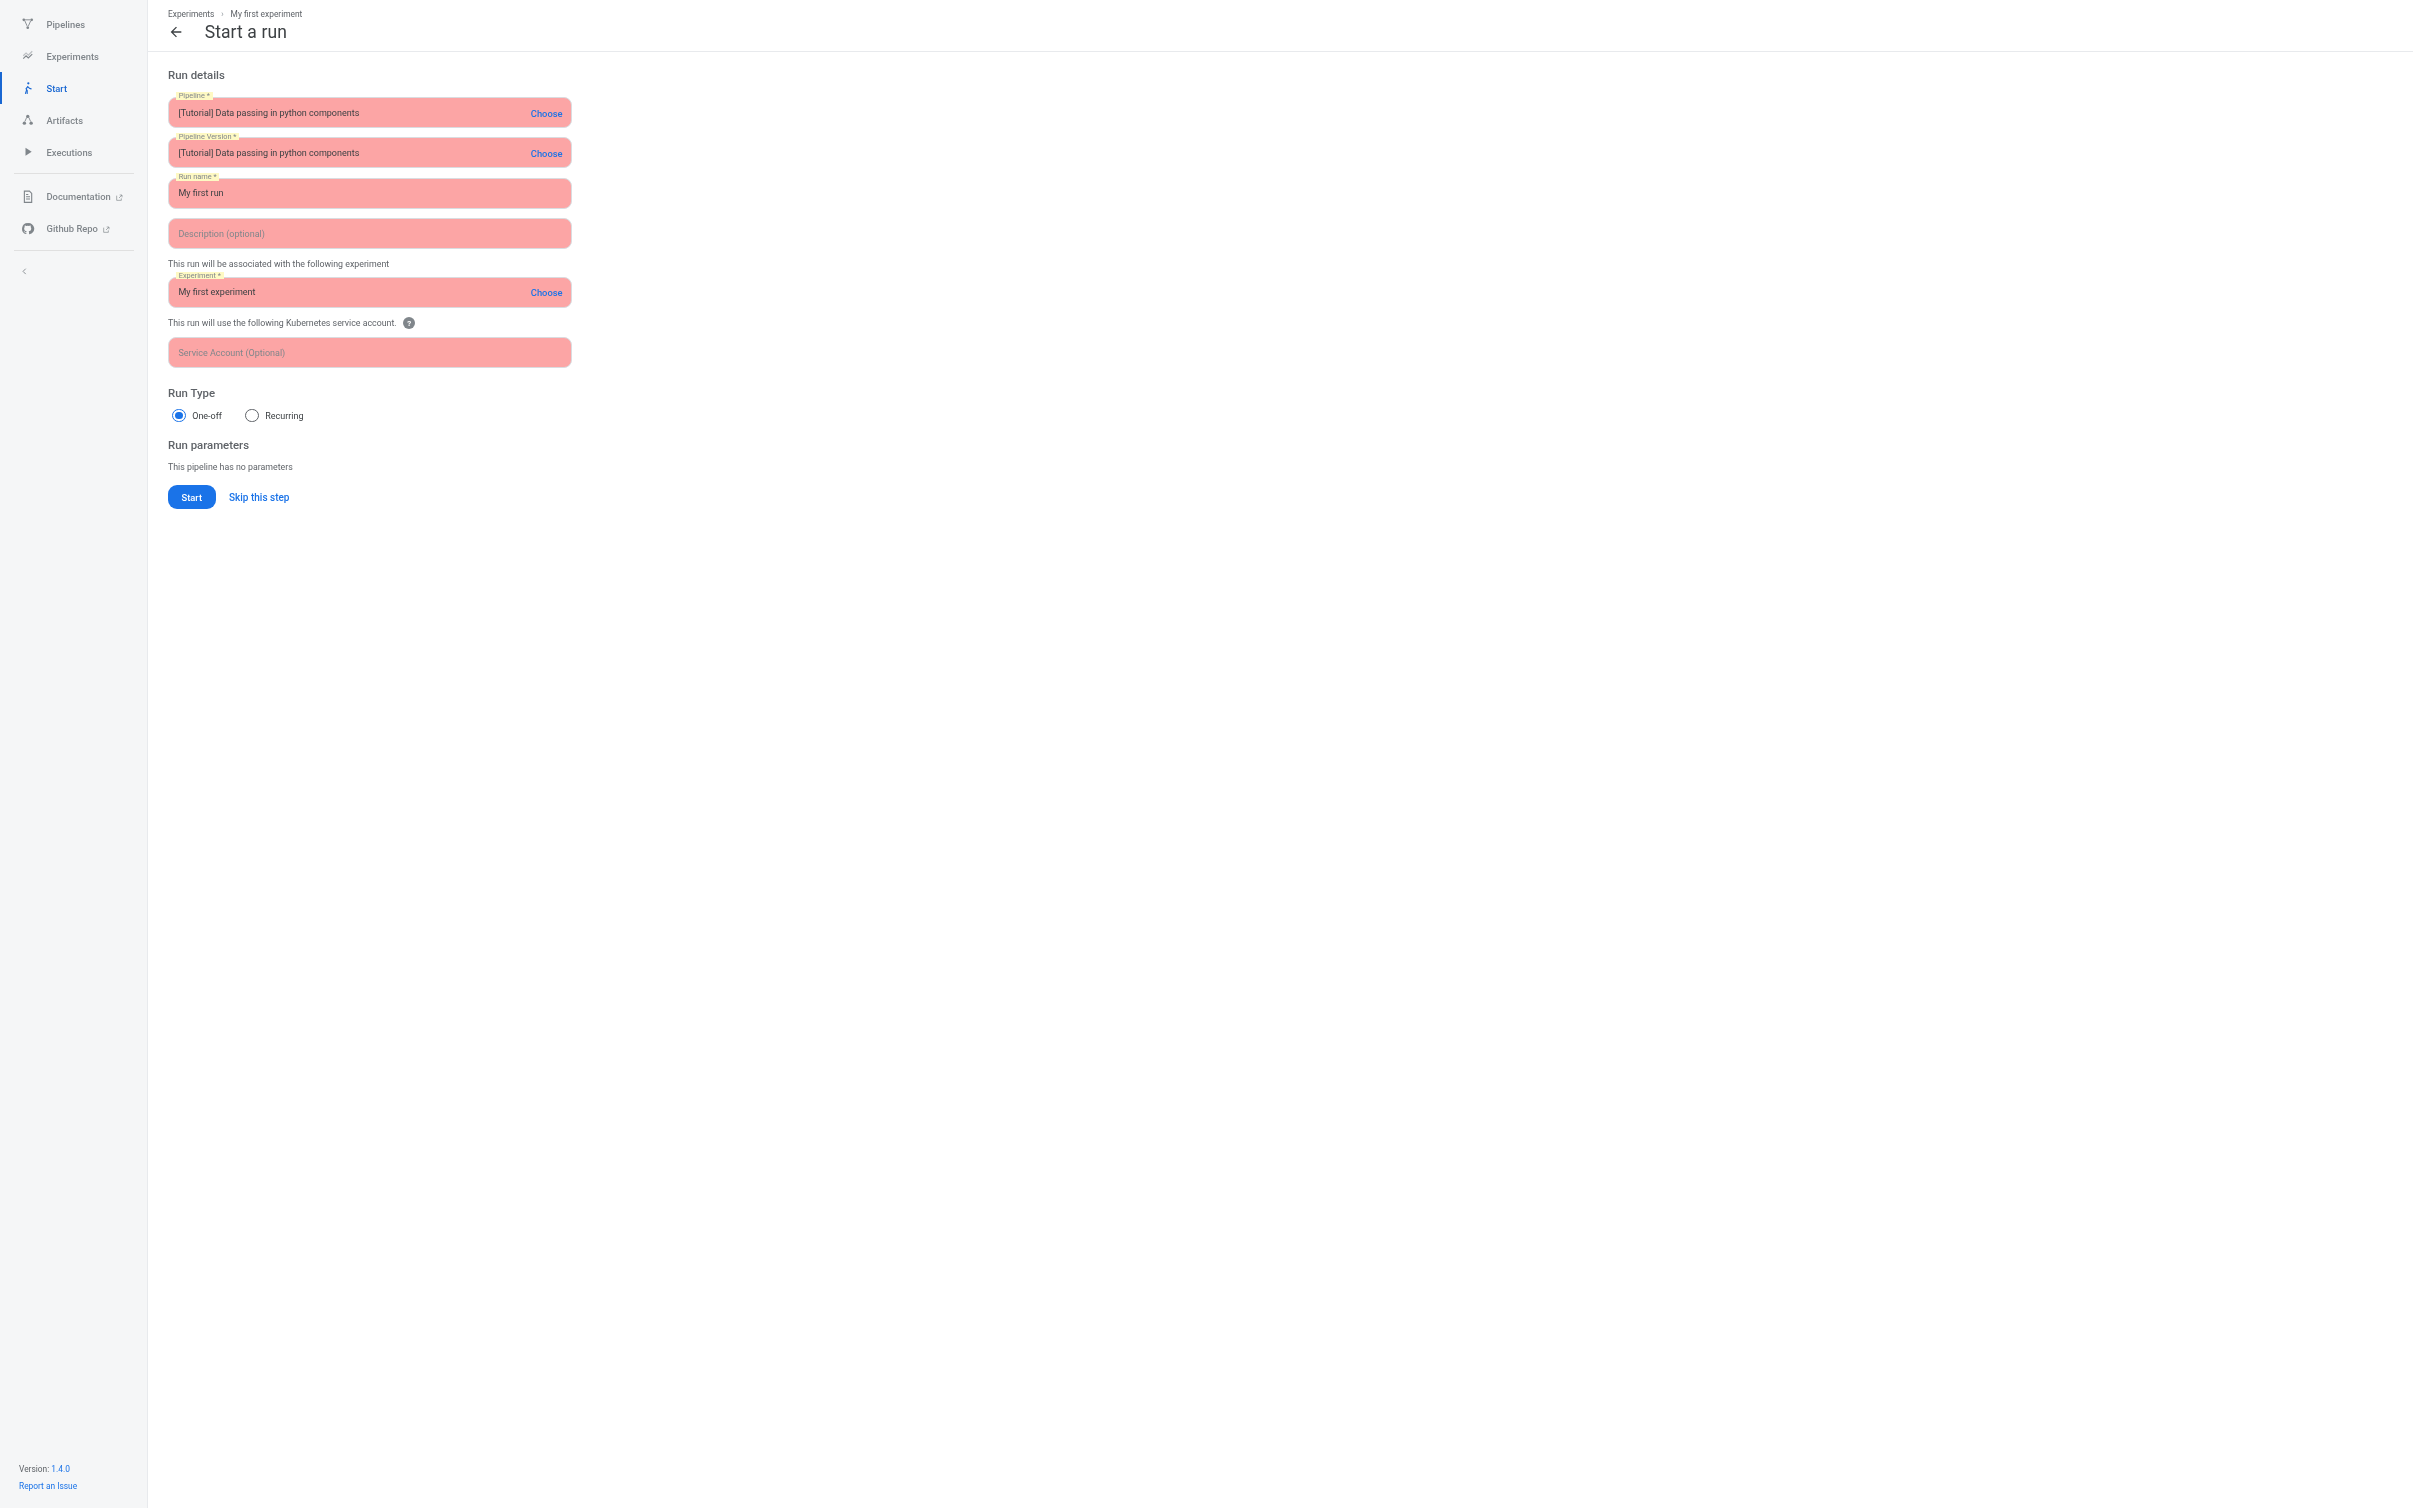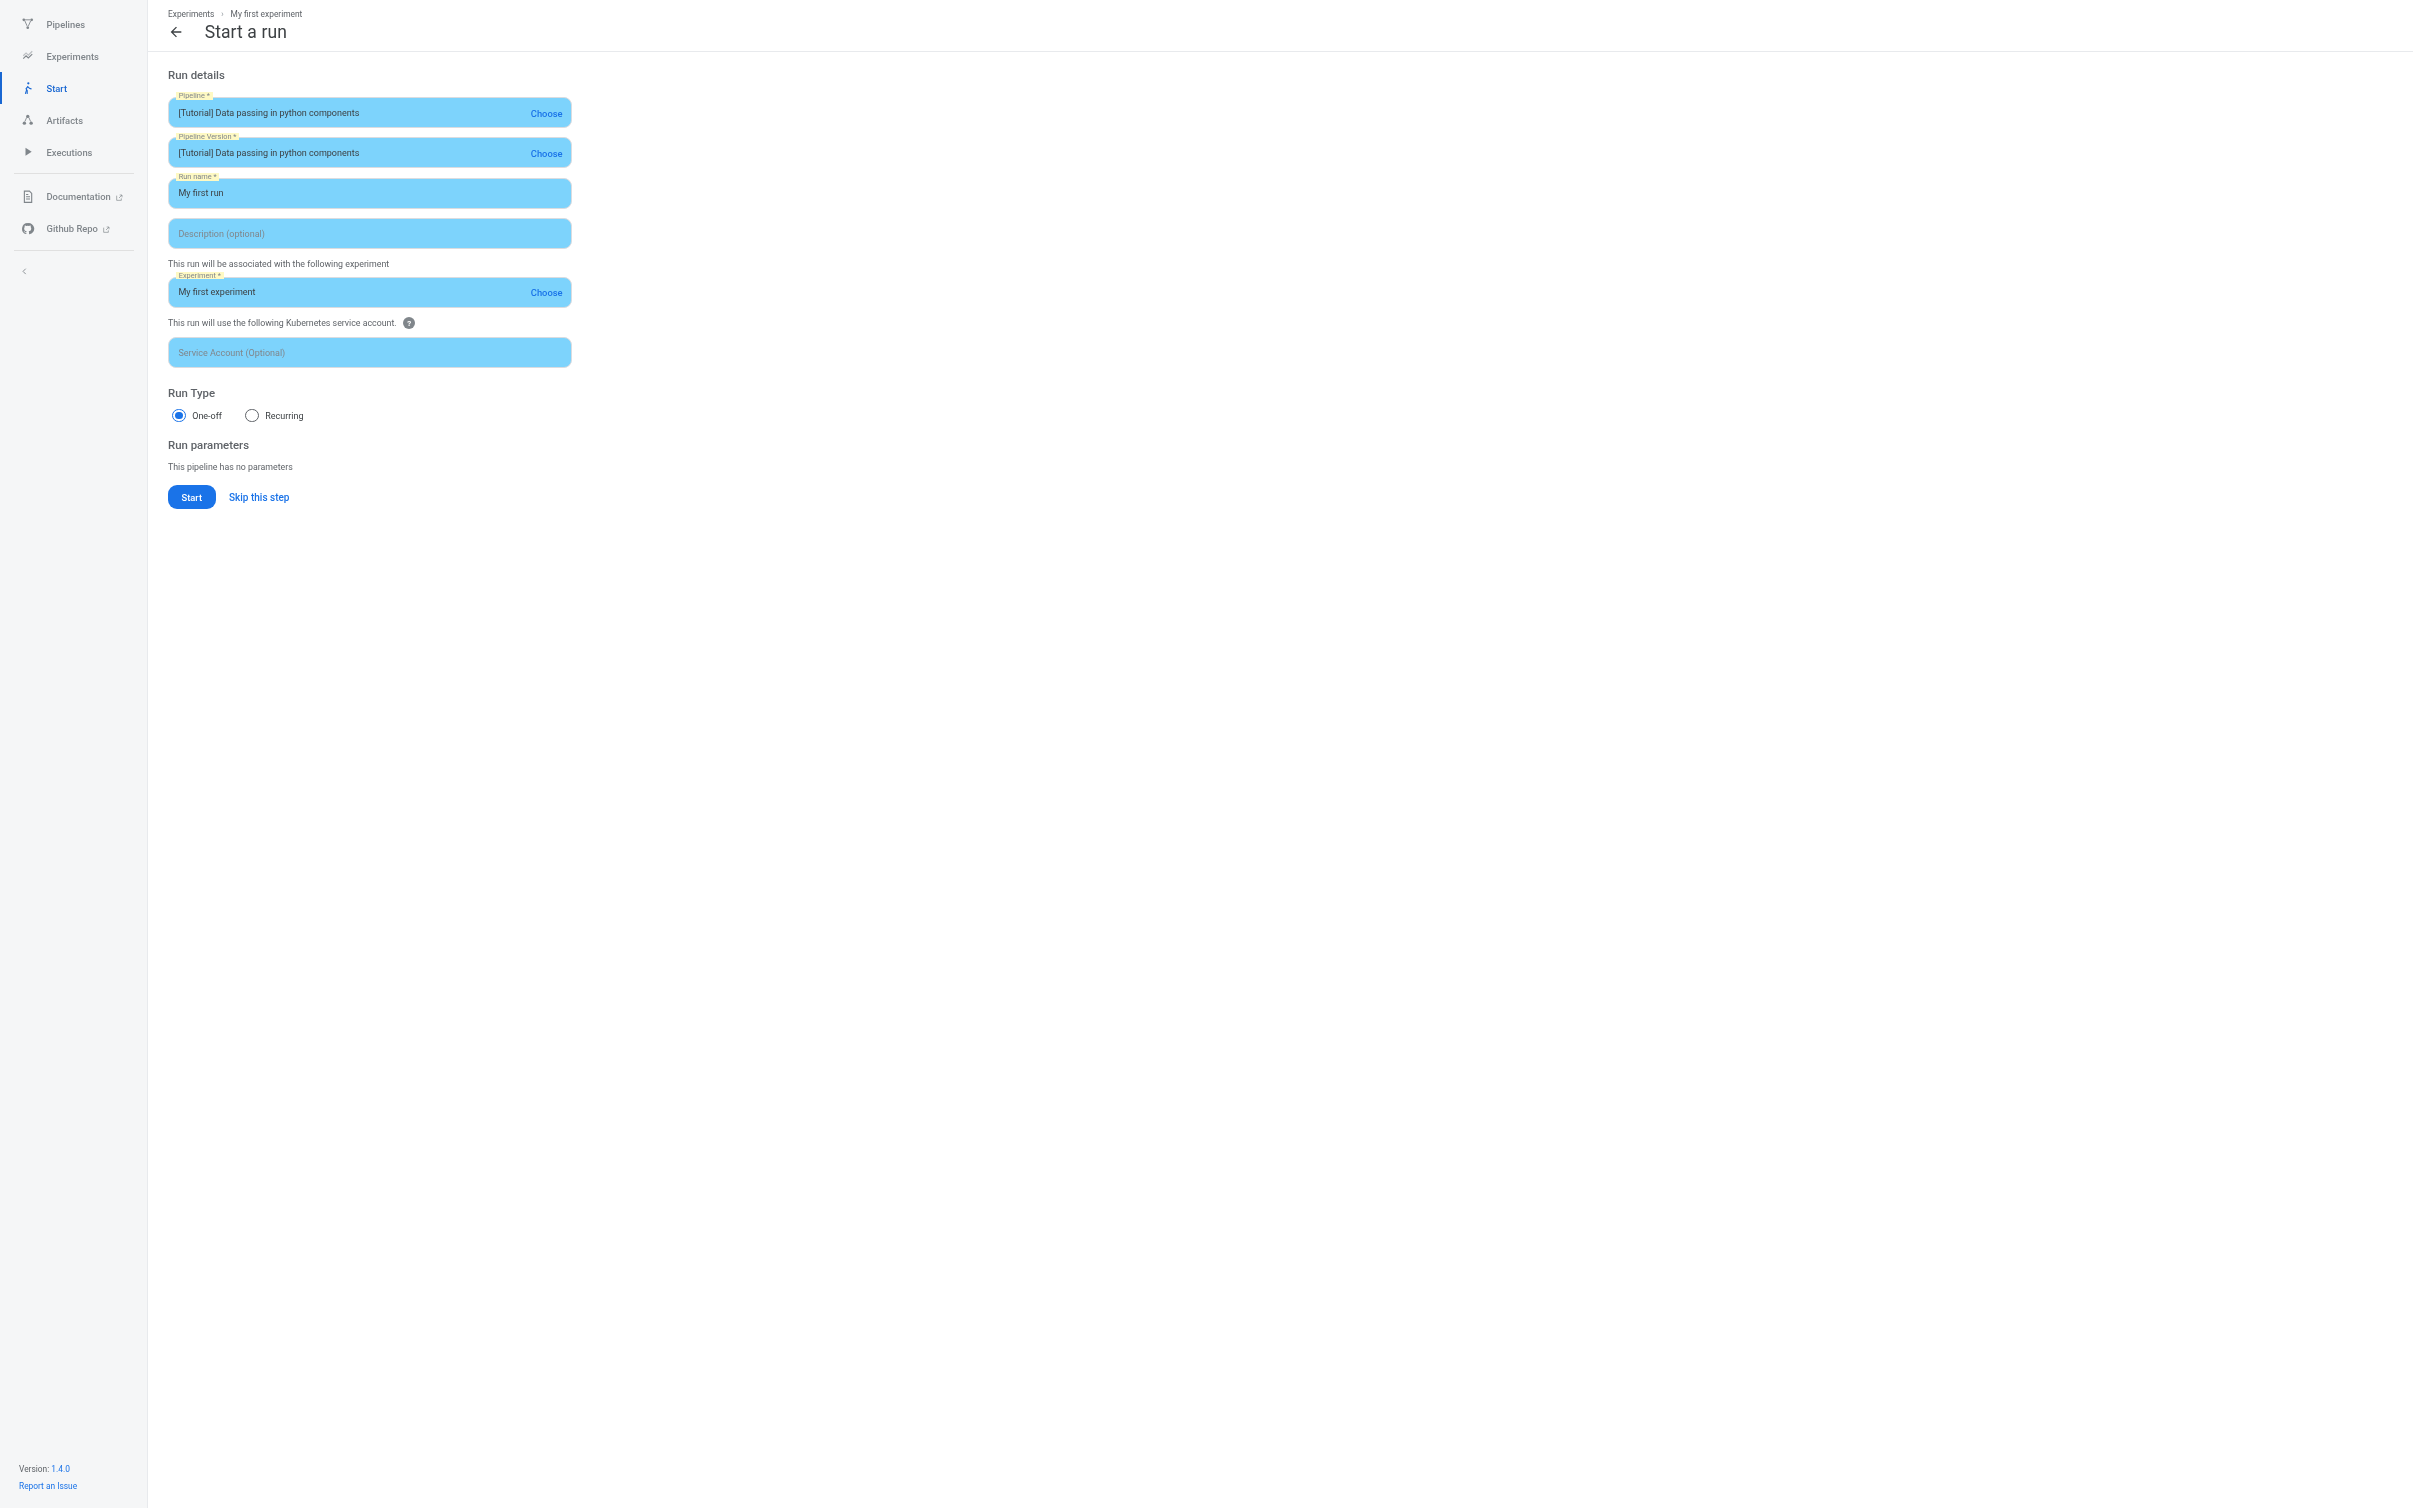--- a/index.html
+++ b/index.html
@@ -120,21 +120,21 @@
   .field-input {
     width: 100%;
     height: 31px;
     border: 0.7px solid #dadce0;
     border-radius: 8px;
     padding: 0 9.4px;
     font-size: 9px;
     color: #3c4043;
     font-family: inherit;
     outline: none;
-    background: #7dd3fc;
+    background: #fca5a5;
   }
   .field-input::placeholder { color: #80868b; }
   .choose-btn {
     position: absolute;
     right: 9.4px;
     top: 50%;
     transform: translateY(-50%);
     color: #1a73e8;
     font-weight: 500;
     font-size: 9.4px;

